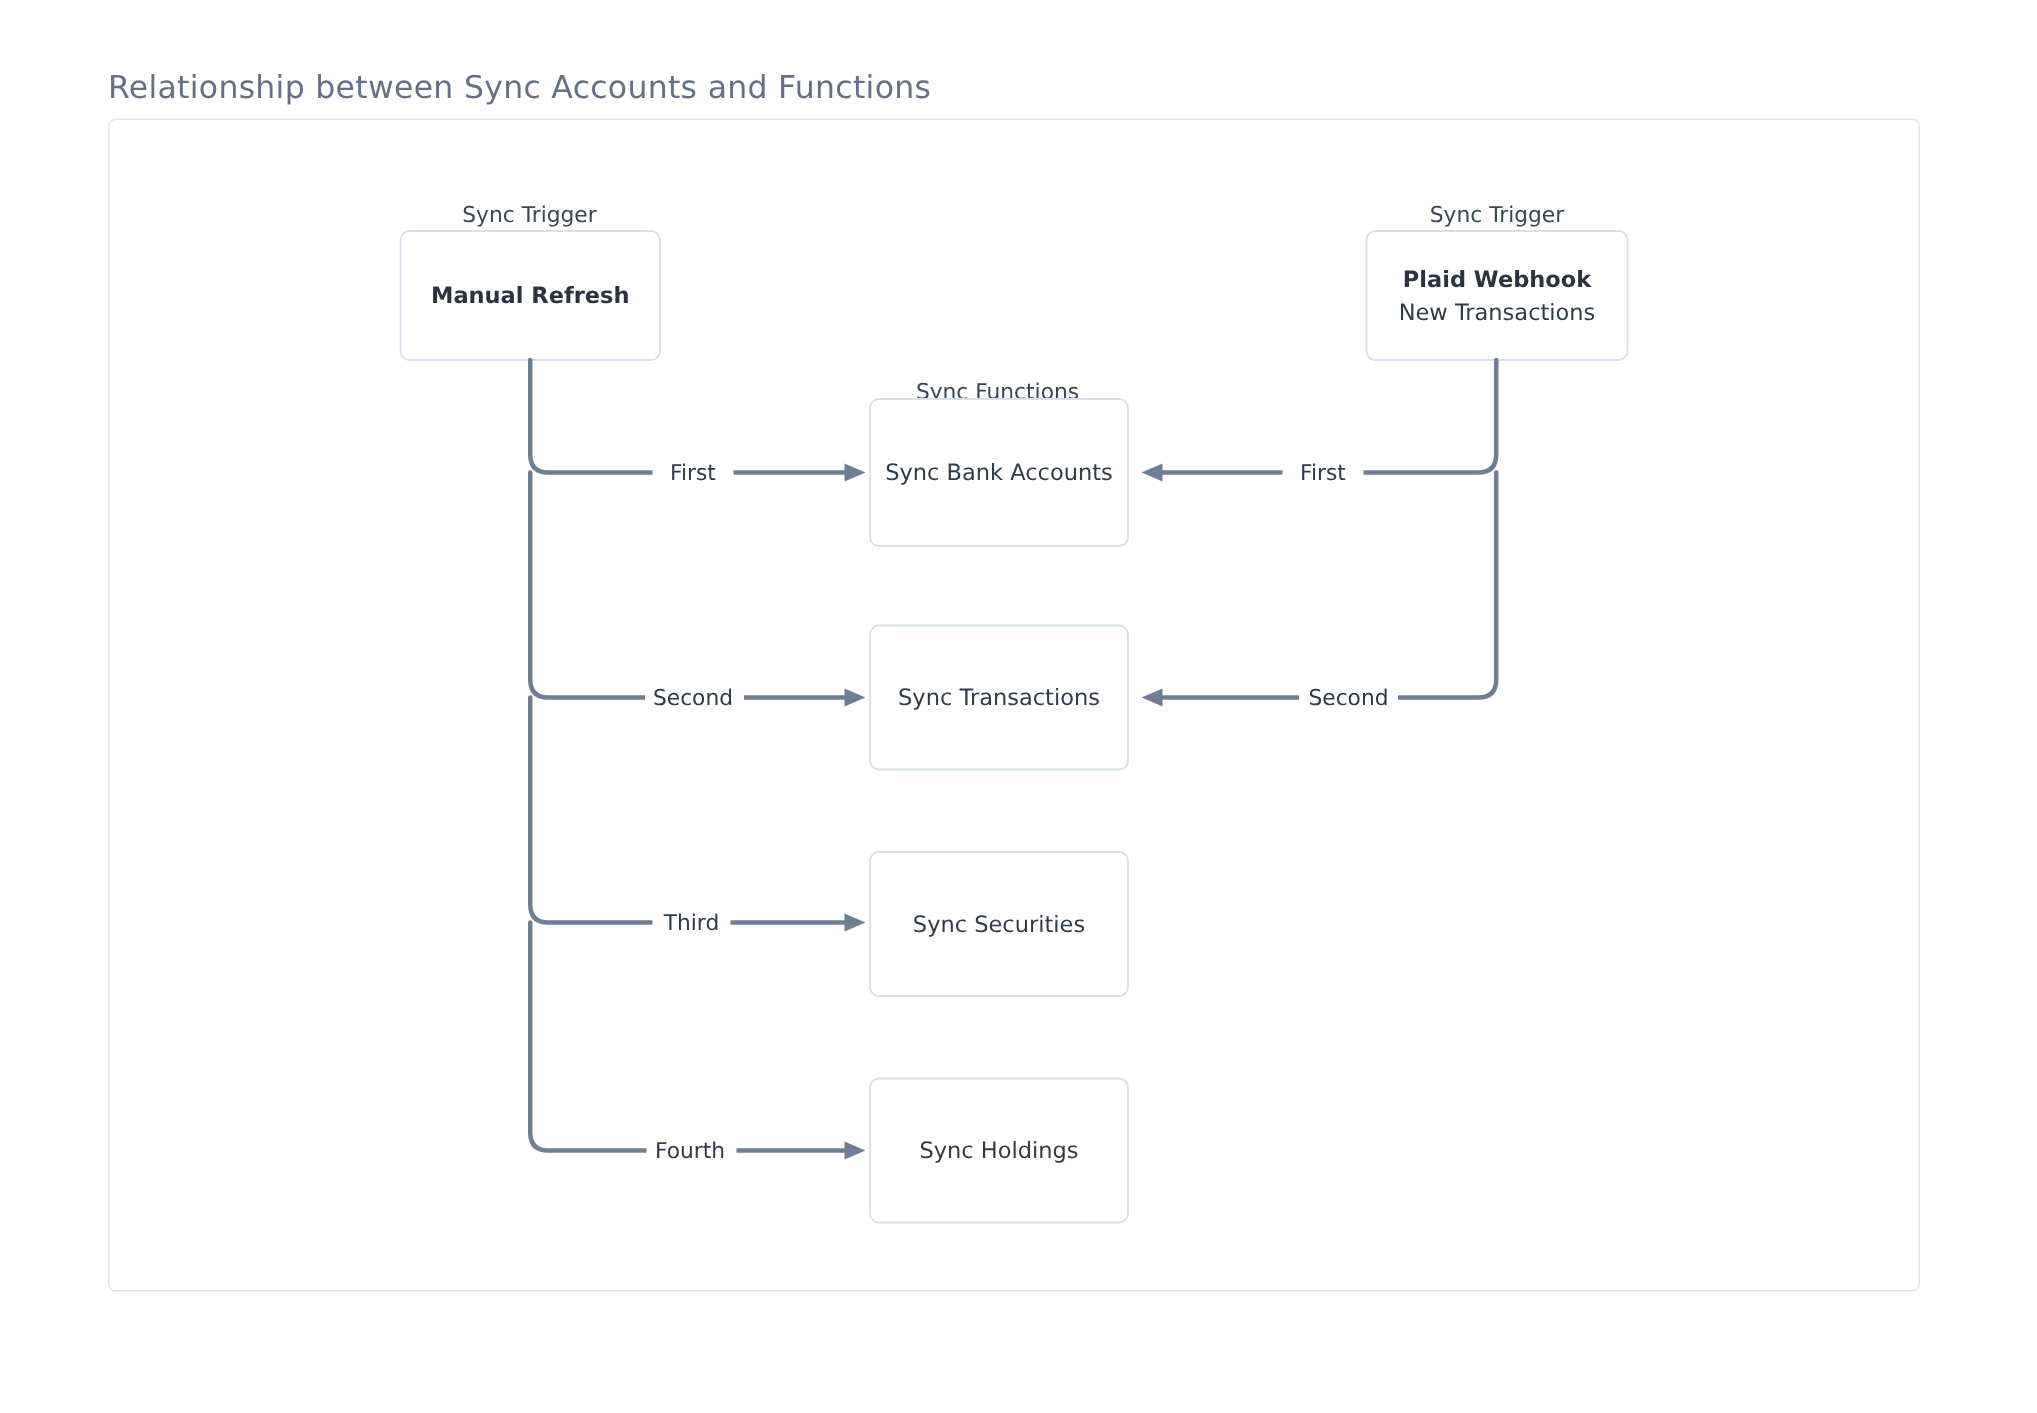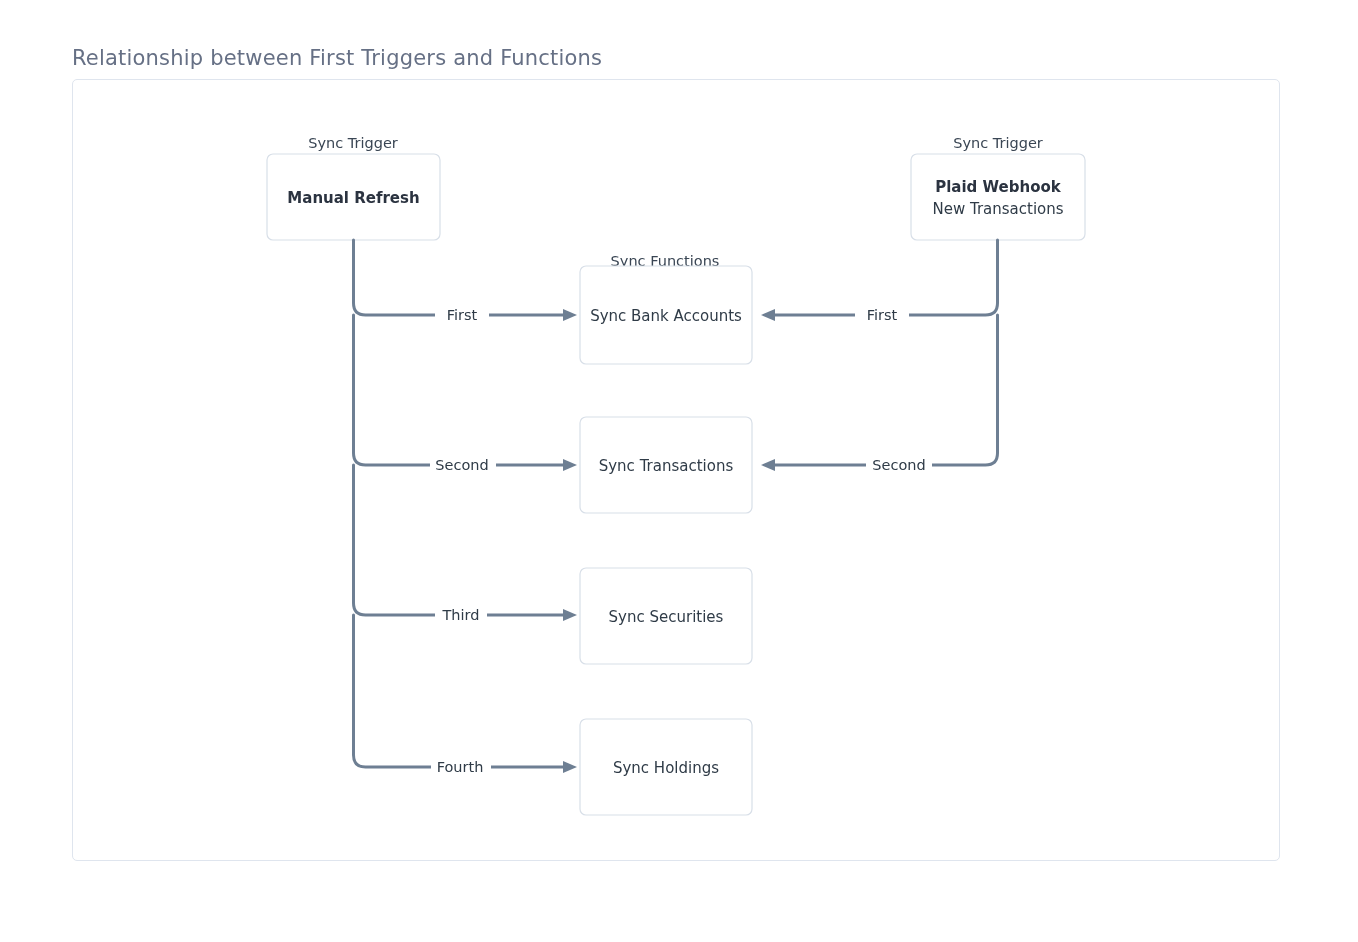--- a/index.html
+++ b/index.html
@@ -86,21 +86,21 @@
   }
   .arrow-head {
     fill: #6e7f93;
   }
 </style>
 </head>
 <body>
 
 <div id="page">
 
-  <div class="diagram-title">Relationship between First Triggers and Functions</div>
+  <div class="diagram-title">Relationship between Sync Accounts and Functions</div>
 
   <div class="diagram-frame"></div>
 
   <svg class="svg-layer" viewBox="0 0 1358 942">
 
     <g>
       <text class="cluster-label-text" x="353" y="148">Sync Trigger</text>
     </g>
     <g>
       <rect class="node-box" x="267" y="154" width="173" height="86" rx="6" ry="6"></rect>

